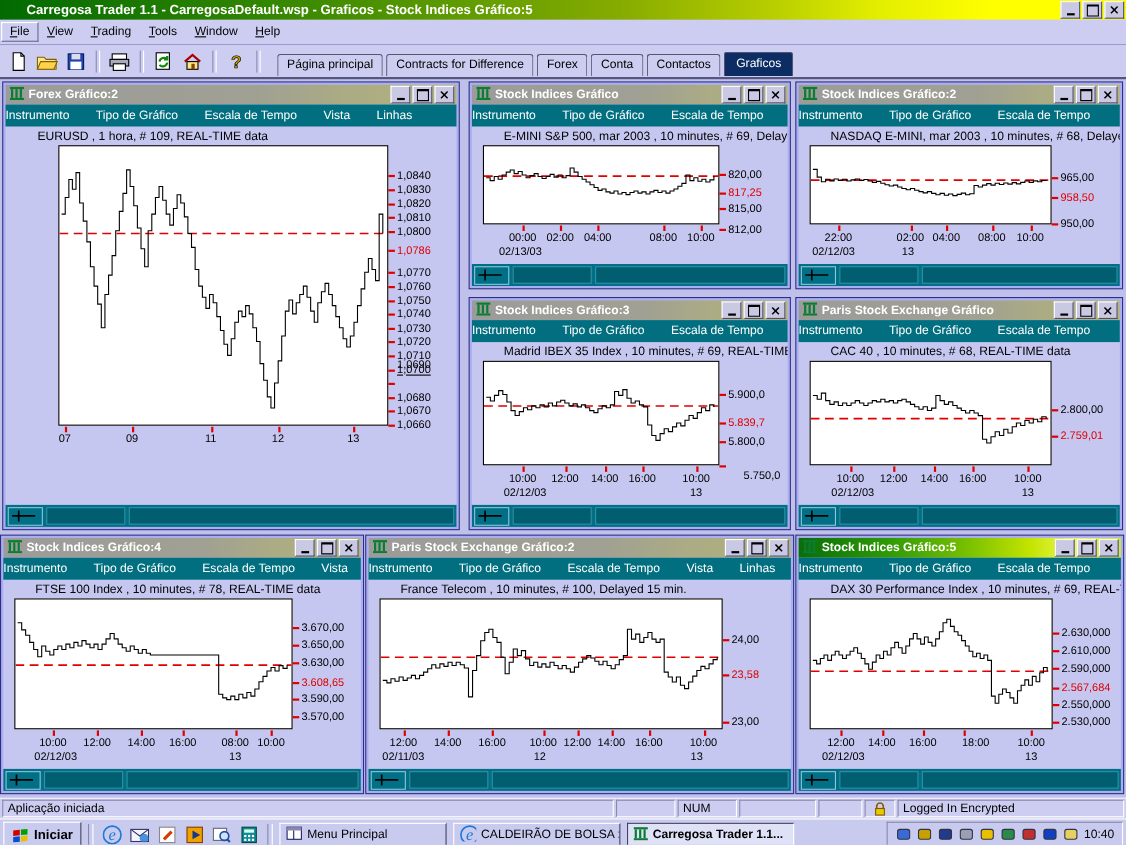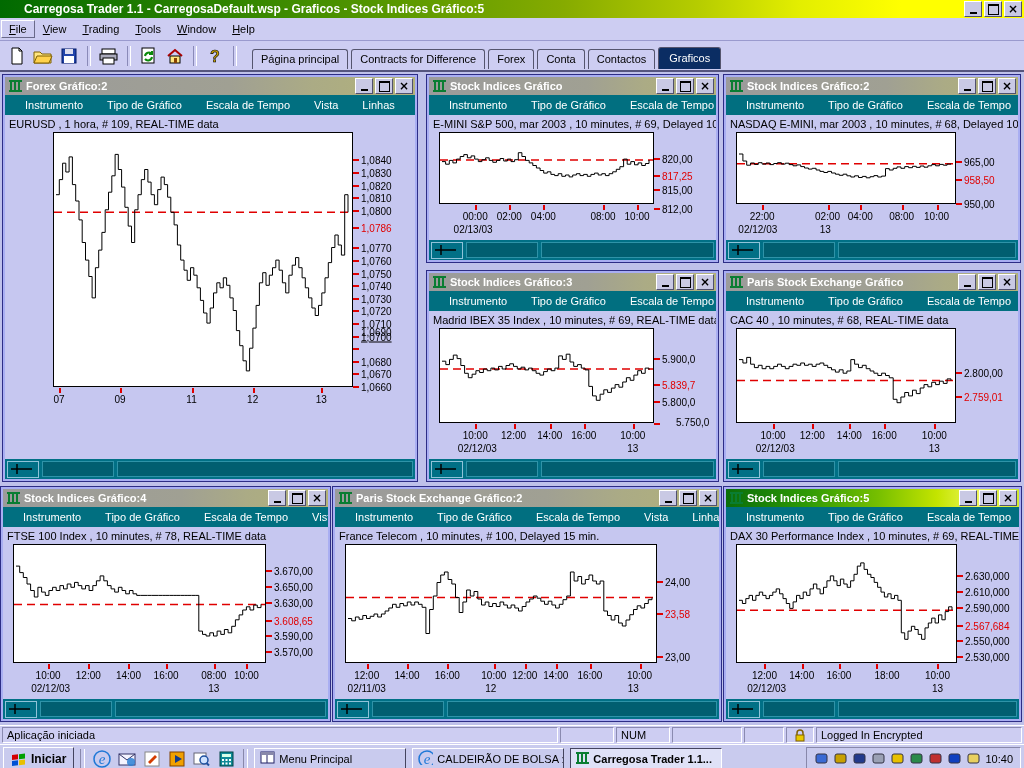--- a/index.html
+++ b/index.html
@@ -27,24 +27,24 @@
        border-radius:3px 3px 0 0;white-space:nowrap}
   .tab.active{background:#0b2d63;color:#fff;padding:4px 10px 5px}
   
   #mdi{position:relative;width:1024px;height:653px;background:#bfc1ea;border-top:2px solid #55557e;overflow:hidden}
   .win{position:absolute;border:2px solid #a9aef2;outline:1px solid #2d2d86;background:#c6c7f0;display:flex;flex-direction:column;box-sizing:border-box}
   .wtitle{height:18px;flex:none;display:flex;align-items:center;padding:0 2px 0 4px;color:#fff;font-weight:bold;
     background:linear-gradient(90deg,#9b9b9b 0%,#a0a093 55%,#abab85 75%,#b2b27a 100%)}
   .win.active .wtitle{background:linear-gradient(90deg,#0a6d0a 0%,#2f9a05 28%,#77bf00 52%,#c4e400 72%,#eef75c 86%,#cfe92e 100%)}
   .wtext{flex:1;white-space:nowrap;overflow:hidden;margin-left:4px}
   .wbtns{display:flex;gap:2px}
-  .wmenu{height:20px;flex:none;background:#016f80;color:#fff;display:flex;align-items:center;padding-left:20px;overflow:hidden}
+  .wmenu{height:20px;flex:none;background:#016f80;color:#fff;display:flex;align-items:center;padding-left:0;overflow:hidden}
   .wmenu span{margin-right:24px;white-space:nowrap}
   .wbody{flex:1;position:relative;display:flex;flex-direction:column;padding-top:2px;min-height:0}
-  .chead{height:15px;flex:none;line-height:15px;padding-left:4px;white-space:nowrap;overflow:hidden}
+  .chead{height:15px;flex:none;line-height:15px;padding-left:29px;white-space:nowrap;overflow:hidden}
   .plotwrap{flex:1;display:flex;padding-left:10px;min-height:0}
   .pos0 .plotwrap{padding-left:48px}
   .plot{flex:1;position:relative;background:#fff;border:1px solid #000;min-width:0}
   .plot svg{position:absolute;left:0;top:0;width:100%;height:100%}
   .ygutter{width:62px;flex:none;position:relative}
   .xaxis{height:36px;flex:none;position:relative}
   .pos0 .xaxis{height:30px}
   .pos0 .wbody{padding-bottom:42px}
   .wfoot{height:20px;flex:none;background:#017086;display:flex;align-items:center;padding:0 2px;gap:3px}
   .cross-btn{width:30px;height:15px;flex:none;background:#017086;border:1px solid #8fc3d9;position:relative}
@@ -455,21 +455,21 @@
               <line x1="0" x2="213" y1="40.11168224299073" y2="40.11168224299073" stroke="#e00000" stroke-width="1.5" stroke-dasharray="8 5"></line>
               <path d="M2.0 32.2 H5.8 V35.6 H9.5 V30.4 H13.3 V26.1 H17.1 V29.6 H20.8 V36.5 H24.6 V44.3 H28.3 V48.7 H32.1 V45.2 H35.9 V41.7 H39.6 V43.5 H43.4 V40.0 H47.2 V41.7 H50.9 V39.1 H54.7 V40.9 H58.5 V37.4 H62.2 V40.0 H66.0 V36.5 H69.7 V34.8 H73.5 V37.4 H77.3 V40.0 H81.0 V38.2 H84.8 V40.9 H88.6 V39.1 H92.3 V41.7 H96.1 V44.3 H99.9 V46.1 H103.6 V42.6 H107.4 V40.0 H111.1 V41.7 H114.9 V39.1 H118.7 V26.9 H122.4 V30.4 H126.2 V25.2 H130.0 V33.0 H133.7 V37.4 H137.5 V35.6 H141.3 V39.1 H145.0 V40.9 H148.8 V57.4 H152.5 V66.9 H156.3 V71.3 H160.1 V65.2 H163.8 V60.8 H167.6 V63.4 H171.4 V59.1 H175.1 V55.6 H178.9 V58.2 H182.7 V53.0 H186.4 V48.7 H190.2 V51.3 H193.9 V46.1 H197.7 V41.7 H201.5 V44.3 H205.2 V39.1 H209.0 V40.9" fill="none" stroke="#000" stroke-width="1"></path>
             </svg>
           </div>
         <div class="ygutter">
             <span class="ytickmark" style="top: 29.9065px;"></span>
             <span class="ylab" style="top: 30.9065px;">5.900,0</span>
             <span class="ytickmark" style="top: 73.3645px;"></span>
             <span class="ylab" style="top: 74.3645px;">5.800,0</span>
             <span class="ytickmark" style="top: 95.0935px;"></span>
-            <span class="ylab" style="top: 94px; padding-left: 14px;">5.750,0</span>
+            <span class="ylab" style="top: 105px; padding-left: 14px;">5.750,0</span>
             <span class="ytickmark" style="top: 56.1117px;"></span>
             <span class="ylab redtxt" style="top: 57.1117px;">5.839,7</span>
           </div>
       </div>
       <div class="xaxis">
           <span class="xtickmark" style="left: 46.21px;"></span>
           <span class="xlab" style="left: 46.21px;">10:00</span>
           <span class="xtickmark" style="left: 84.55px;"></span>
           <span class="xlab" style="left: 84.55px;">12:00</span>
           <span class="xtickmark" style="left: 120.76px;"></span>

